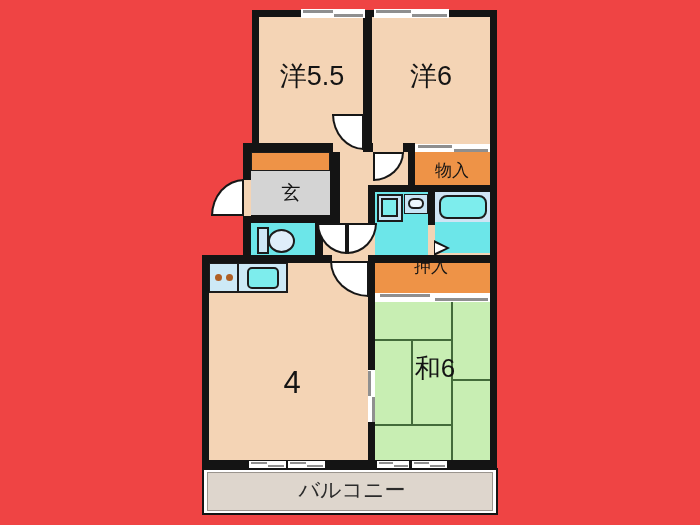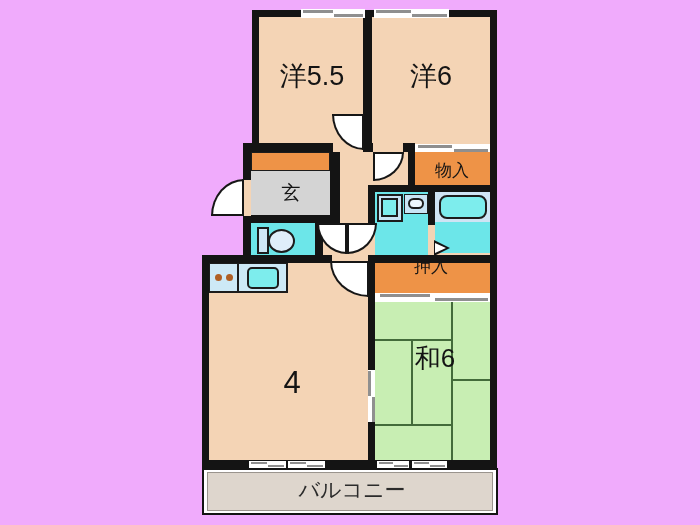--- a/index.html
+++ b/index.html
@@ -1,16 +1,16 @@
 <!DOCTYPE html>
 <html><head>
 <meta charset="utf-8">
 <style>
   html,body{margin:0;padding:0;background:#fff;}
-  #plan{position:relative;width:700px;height:525px;background:#f0abfc;overflow:hidden;
+  #plan{position:relative;width:700px;height:525px;background:#ef4444;overflow:hidden;
         font-family:"Liberation Sans","DejaVu Sans",sans-serif;}
   .a{position:absolute;box-sizing:border-box;}
   .wall{background:#141414;}
   .winband{background:#ffffff;}
   .winbar{background:#8f8f8f;}
   .arc{background:#ffffff;border:2px solid #161616;}
   .lbl{position:absolute;transform:translate(-50%,-50%);color:#141414;white-space:nowrap;line-height:1.05;}
   .tat{background:#436b3a;}
   .fixture{border:2px solid #1c1c1c;}
 </style>
@@ -125,16 +125,16 @@
 
   <div class="lbl" style="left:312px;top:76px;font-size:27px;">洋5.5</div>
   <div class="lbl" style="left:431px;top:76px;font-size:27px;">洋6</div>
   <div class="lbl" style="left:291px;top:193px;font-size:19px;">玄</div>
   <div class="lbl" style="left:452px;top:171px;font-size:17px;">物入</div>
   <div class="lbl" style="left:431px;top:267px;font-size:17px;">押入</div>
   <div class="lbl" style="left:292px;top:367px;font-size:31px;">
     <div style="text-align:left;"><br>
     <span>4</span></div>
   </div>
-  <div class="lbl" style="left:431px;top:359px;font-size:26px;padding-left:8px;">和6</div>
+  <div class="lbl" style="left:431px;top:369px;font-size:26px;padding-left:8px;">和6</div>
   <div class="lbl" style="left:352px;top:490px;font-size:21px;color:#2b2b2b;">バルコニー</div>
 
 </div>
 
 </body></html>

